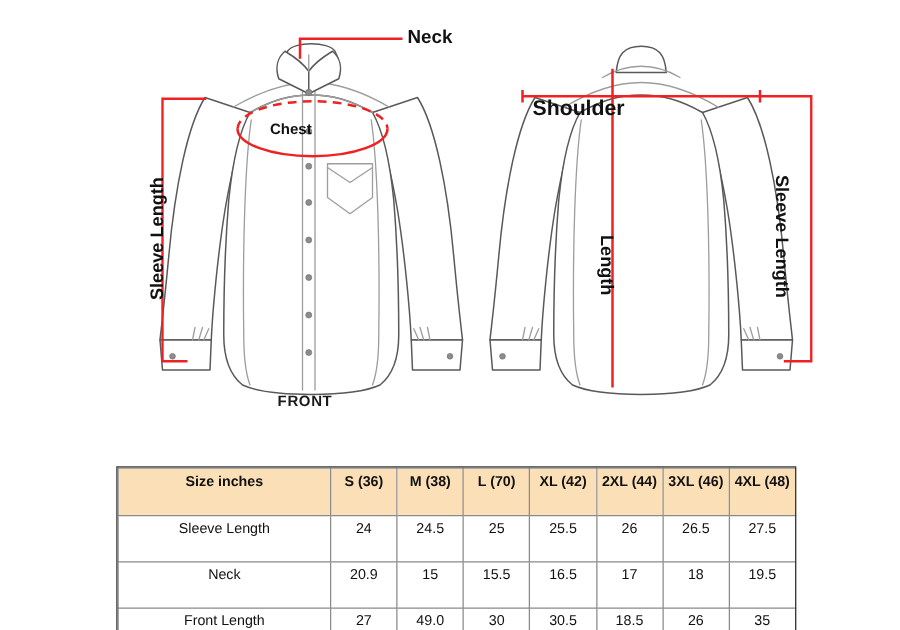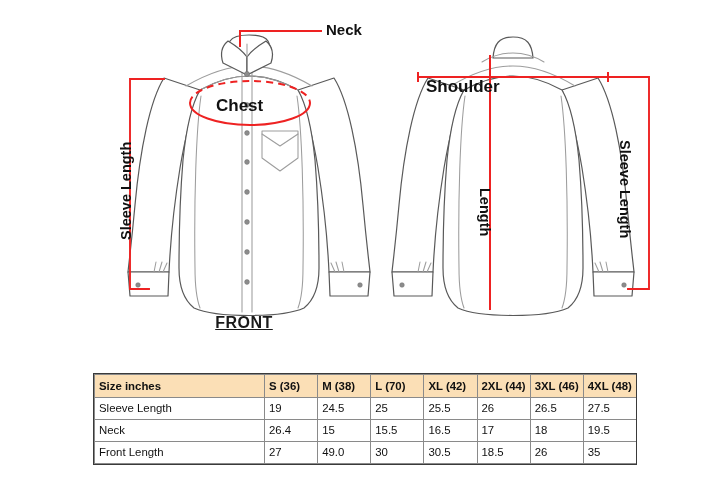--- a/index.html
+++ b/index.html
@@ -33,40 +33,39 @@
   #diagram-svg {
     position: absolute;
     left: 0; top: 0;
     width: 720px;
     height: 360px;
     display: block;
   }
 
   .view-caption {
     position: absolute;
-    font-size: 16px;
+    font-size: 12px;
     font-weight: 700;
     letter-spacing: 0.5px;
     color: #1a1a1a;
     white-space: nowrap;
     text-align: center;
-    text-decoration: underline;
   }
   #caption-front { left: 180px; top: 314px; width: 120px; }
   #caption-back  { left: 438px; top: 314px; width: 120px; }
 
   .meas-label {
     position: absolute;
     font-size: 14.5px;
     font-weight: 700;
     color: #111111;
     white-space: nowrap;
   }
   #label-neck     { left: 322px; top: 21px; font-size: 15px; }
-  #label-chest    { left: 212px; top: 96px; font-size: 17px; }
+  #label-chest    { left: 212px; top: 96px; font-size: 12px; }
   #label-shoulder { left: 422px; top: 77px; font-size: 17px; }
 
   .rot-ccw {
     position: absolute;
     transform-origin: 0 0;
     transform: rotate(-90deg);
     white-space: nowrap;
     font-size: 14.5px;
     font-weight: 700;
     color: #111111;
@@ -94,22 +93,22 @@
   table#size-table {
     border-collapse: collapse;
     width: 542px;
     table-layout: fixed;
     background: #ffffff;
     font-size: 11.4px;
   }
   table#size-table th,
   table#size-table td {
     border: 1px solid #8a8a8a;
-    padding: 2px 4px 3px 4px;
-    text-align: left;
+    padding: 2px 4px 18px 4px;
+    text-align: center;
     vertical-align: middle;
     height: 16px;
     line-height: 14px;
     white-space: nowrap;
     overflow: hidden;
   }
   table#size-table thead th {
     background: #fbdfb6;
     font-weight: 700;
     color: #111111;
@@ -305,31 +304,31 @@
           <th>L (70)</th>
           <th>XL (42)</th>
           <th>2XL (44)</th>
           <th>3XL (46)</th>
           <th>4XL (48)</th>
         </tr>
       </thead>
       <tbody>
         <tr>
           <td class="rowlabel">Sleeve Length</td>
-          <td>19</td>
+          <td>24</td>
           <td>24.5</td>
           <td>25</td>
           <td>25.5</td>
           <td>26</td>
           <td>26.5</td>
           <td>27.5</td>
         </tr>
         <tr>
           <td class="rowlabel">Neck</td>
-          <td>26.4</td>
+          <td>20.9</td>
           <td>15</td>
           <td>15.5</td>
           <td>16.5</td>
           <td>17</td>
           <td>18</td>
           <td>19.5</td>
         </tr>
         <tr>
           <td class="rowlabel">Front Length</td>
           <td>27</td>

